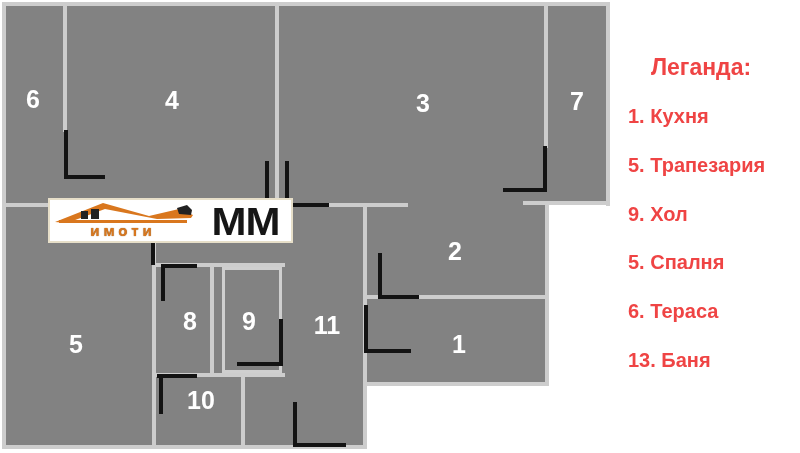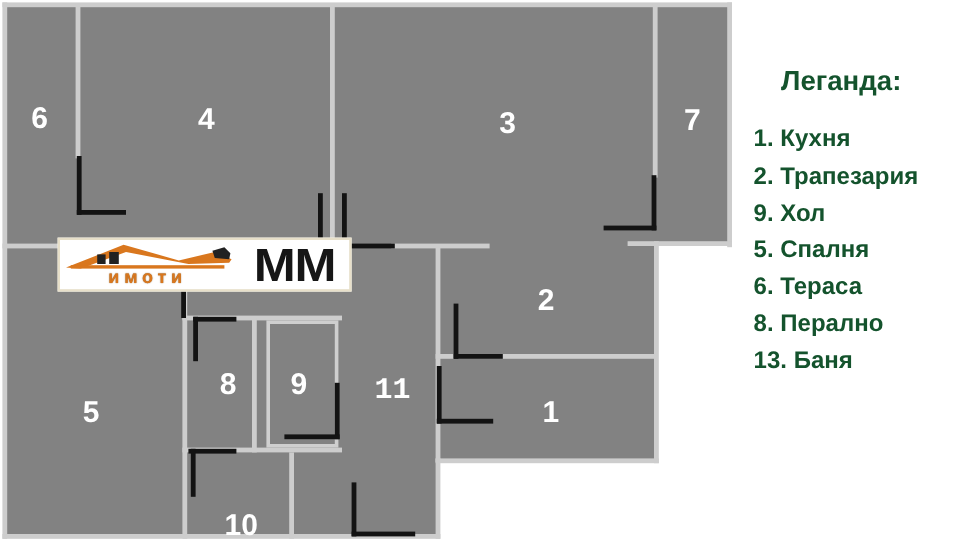--- a/index.html
+++ b/index.html
@@ -13,39 +13,39 @@
   .mark{position:absolute;background:#131313;}
   .inset-box{position:absolute;border:3px solid #cfcfcf;background:transparent;}
   .room-label{
     position:absolute;transform:translate(-50%,-50%);
     color:#ffffff;font-size:25px;font-weight:bold;line-height:1;white-space:nowrap;
   }
   
   .logo-box{
     position:absolute;left:48px;top:198px;width:245px;height:45px;
     background:#ffffff;border:2px solid #e7dfc9;box-sizing:border-box;
-    display:flex;align-items:center;padding:1px 3px;
+    display:flex;align-items:flex-start;padding:1px 3px;
   }
   .logo-left{position:relative;width:150px;display:flex;flex-direction:column;justify-content:flex-start;}
   .logo-roof{display:block;width:148px;height:22px;}
   .logo-text{
     color:#d9771e;font-size:15px;font-weight:bold;letter-spacing:4px;
     line-height:16px;text-align:center;width:140px;
     text-shadow:0 0 1px #7a4a12;
   }
   .logo-mm{
     flex:1;display:flex;align-items:center;justify-content:center;
     color:#161616;font-size:42px;font-weight:900;line-height:1;
     letter-spacing:-1px;transform:scaleY(.92);
   }
   
-  .legend{position:absolute;left:618px;top:54px;width:178px;color:#14532d;}
+  .legend{position:absolute;left:618px;top:54px;width:178px;color:#ef4444;}
   .legend-title{font-size:23px;font-weight:bold;text-align:center;margin:0 12px 0 0;}
   .legend-list{list-style:none;margin:20px 0 0 10px;padding:0;}
-  .legend-list li{font-size:20px;font-weight:bold;height:30.8px;line-height:30.8px;white-space:nowrap;}
+  .legend-list li{font-size:20px;font-weight:bold;height:30.8px;line-height:30.8px;white-space:nowrap;margin-top:18px;}
 </style>
 </head>
 <body>
 
 <div class="stage">
 
   <div class="plan" id="plan">
 
   <div class="gray-rect" style="left: 4px; top: 4px; width: 606px; height: 201px;"></div>
       <div class="gray-rect" style="left: 4px; top: 205px; width: 543px; height: 180px;"></div>
@@ -94,43 +94,42 @@
       <div class="mark" style="left: 364px; top: 349px; width: 47px; height: 4px;"></div>
       <div class="room-label" style="left: 459px; top: 344px;">1</div>
       <div class="room-label" style="left: 455px; top: 251px;">2</div>
       <div class="room-label" style="left: 423px; top: 103px;">3</div>
       <div class="room-label" style="left: 172px; top: 100px;">4</div>
       <div class="room-label" style="left: 76px; top: 344px;">5</div>
       <div class="room-label" style="left: 33px; top: 99px;">6</div>
       <div class="room-label" style="left: 577px; top: 101px;">7</div>
       <div class="room-label" style="left: 190px; top: 321px;">8</div>
       <div class="room-label" style="left: 249px; top: 321px;">9</div>
-      <div class="room-label" style="left: 201px; top: 438px; text-align: right;">10</div>
-      <div class="room-label" style="left: 327px; top: 325px; font-family: Liberation Mono, monospace;">11</div>
+      <div class="room-label" style="left: 201px; top: 400px; text-align: right;">10</div>
+      <div class="room-label" style="left: 327px; top: 325px;">11</div>
       <div class="logo-box">
       <div class="logo-left">
         <svg class="logo-roof" viewBox="0 0 148 22" xmlns="http://www.w3.org/2000/svg">
           <path d="M2 21 L50 2 L96 15 L126 8 L140 14 L138 17 L104 18 L52 8 L14 22 Z" fill="#d9771e"></path>
           <rect x="28" y="10" width="7" height="8" fill="#222"></rect>
           <rect x="38" y="8" width="8" height="10" fill="#222"></rect>
           <path d="M124 7 L134 4 L139 9 L138 14 L126 13 Z" fill="#222"></path>
           <rect x="6" y="19" width="128" height="3" fill="#d9771e"></rect>
         </svg>
         <div class="logo-text">имоти</div>
       </div>
       <div class="logo-mm">MM</div>
     </div>
     </div>
 
   <div class="legend">
     <p class="legend-title">Леганда:</p>
     <ul class="legend-list" id="legend-list">
         <li>1. Кухня</li>
-        <li>2. Трапезария</li>
+        <li>5. Трапезария</li>
         <li>9. Хол</li>
         <li>5. Спалня</li>
         <li>6. Тераса</li>
-        <li>8. Перално</li>
         <li>13. Баня</li>
       </ul>
   </div>
 
 </div>
 
 </body></html>

